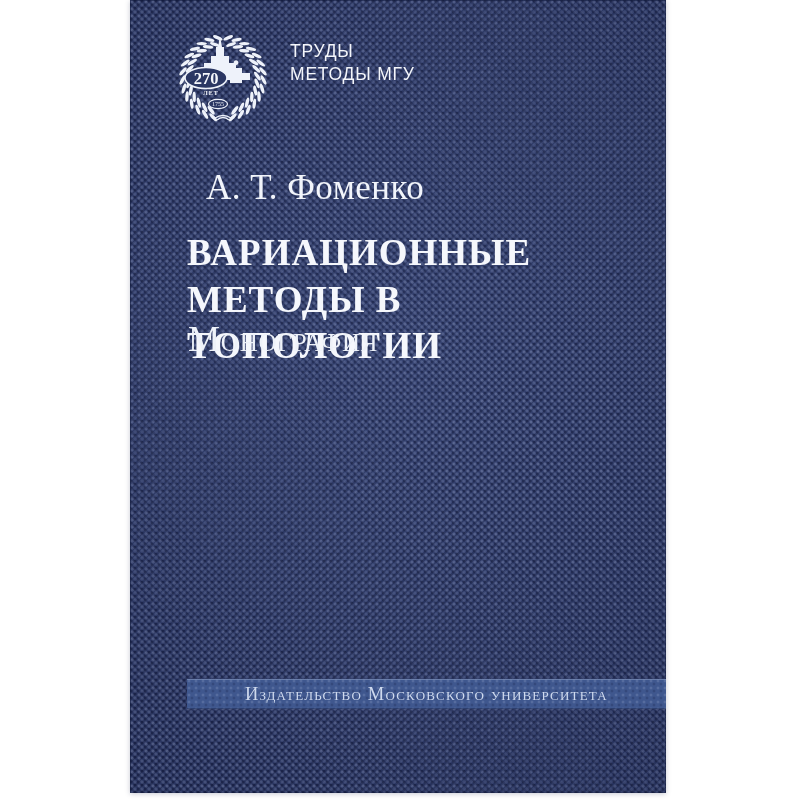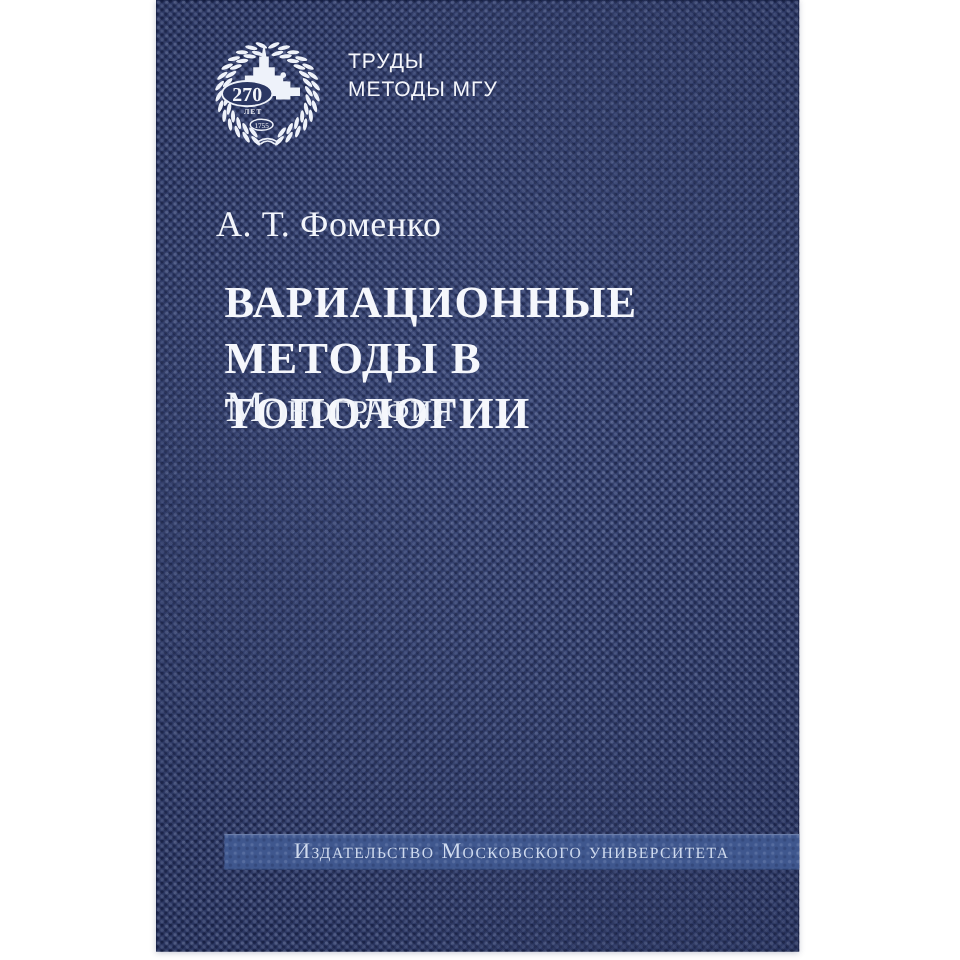--- a/index.html
+++ b/index.html
@@ -41,22 +41,22 @@
     font-family: "Liberation Sans", "DejaVu Sans", sans-serif;
     font-weight: normal;
     font-size: 17.5px; line-height: 22.5px;
     letter-spacing: 0.8px;
     color: #f4f6fb;
     text-shadow: 0 0 1px rgba(20,28,70,0.4);
   }
 
   
   .author {
-    position: absolute; left: 50px; top: 171px;
-    font-size: 30px; line-height: 34px;
+    position: absolute; left: 76px; top: 171px;
+    font-size: 35px; line-height: 34px;
     letter-spacing: 0.5px;
     color: #f2f5fb;
     text-align: right;
   }
   .main-title {
     position: absolute; left: 57px; top: 230px;
     font-weight: bold;
     font-size: 37px; line-height: 46.5px;
     letter-spacing: 1px;
     color: #f5f7fc;
@@ -64,21 +64,21 @@
   .subtitle {
     position: absolute; left: 58px; top: 323px;
     font-size: 36px; line-height: 32px;
     font-variant: small-caps;
     letter-spacing: 0.8px;
     color: #eef2f9;
   }
 
   
   .publisher-band {
-    position: absolute; left: 57px; right: 0; top: 695px; height: 30px;
+    position: absolute; left: 57px; right: 0; top: 679px; height: 30px;
     background-color: #3f578e;
     background-image:
       radial-gradient(circle at 2px 2px, rgba(190,205,235,0.18) 1px, transparent 1.8px),
       radial-gradient(circle at 5px 5px, rgba(20,30,70,0.25) 1px, transparent 1.8px);
     background-size: 7px 7px, 7px 7px;
     box-shadow: inset 0 1px 0 rgba(215,225,245,0.28), inset 0 -1px 0 rgba(10,16,50,0.35);
     text-align: center;
   }
   .publisher-band .label {
     font-size: 18.5px; line-height: 30px;

